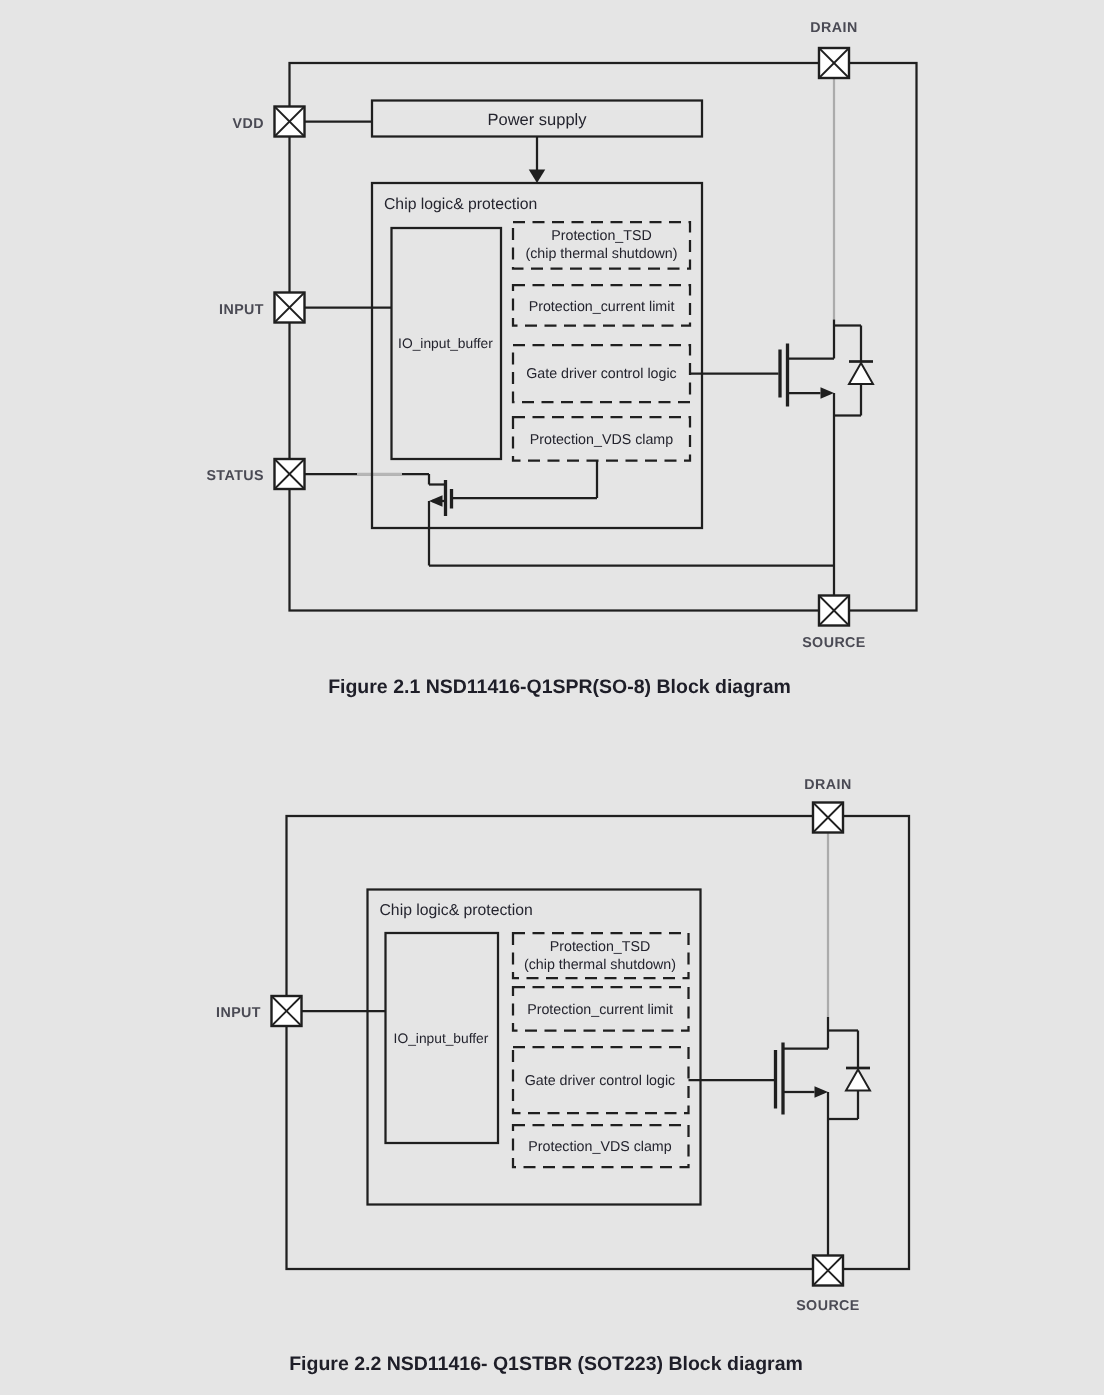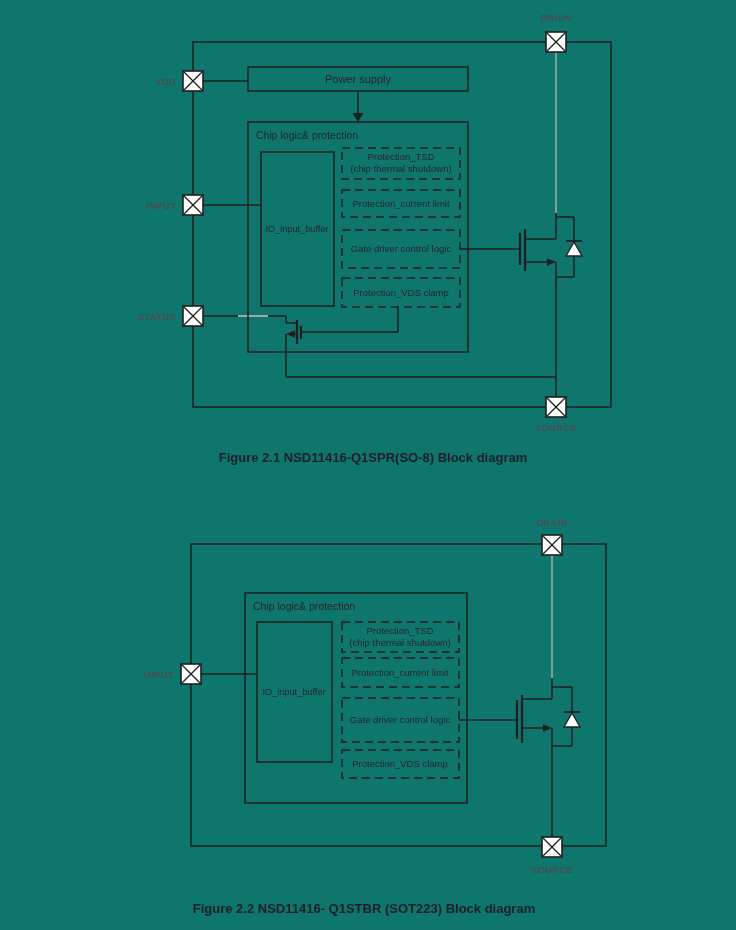--- a/index.html
+++ b/index.html
@@ -1,16 +1,16 @@
 <!DOCTYPE html>
 <html><head>
 <meta charset="utf-8">
 <style>
   html,body{margin:0;padding:0;background:#ffffff;}
-  .page{position:relative;width:736px;height:930px;background:#0f766e;overflow:hidden;
+  .page{position:relative;width:736px;height:930px;background:#e5e5e5;overflow:hidden;
         font-family:"Liberation Sans",sans-serif;}
   svg text{font-family:"Liberation Sans",sans-serif;fill:#24242e;}
   .t-block{font-size:9.5px;}
   .t-power{font-size:11px;}
   .t-chip{font-size:10.5px;}
   .t-io{font-size:9.2px;}
   .t-term{font-size:9.5px;font-weight:700;fill:#4a4a54;letter-spacing:.3px;}
   .t-caption{font-size:13px;font-weight:700;fill:#1e1e28;}
   .w{stroke:#1f1f1f;stroke-width:1.5;fill:none;}
   .bar{stroke:#1f1f1f;stroke-width:2.2;fill:none;}

